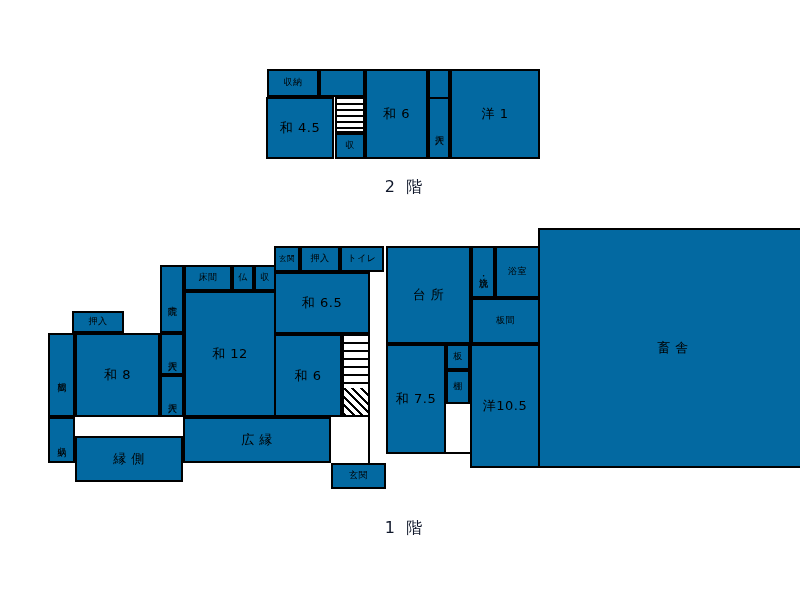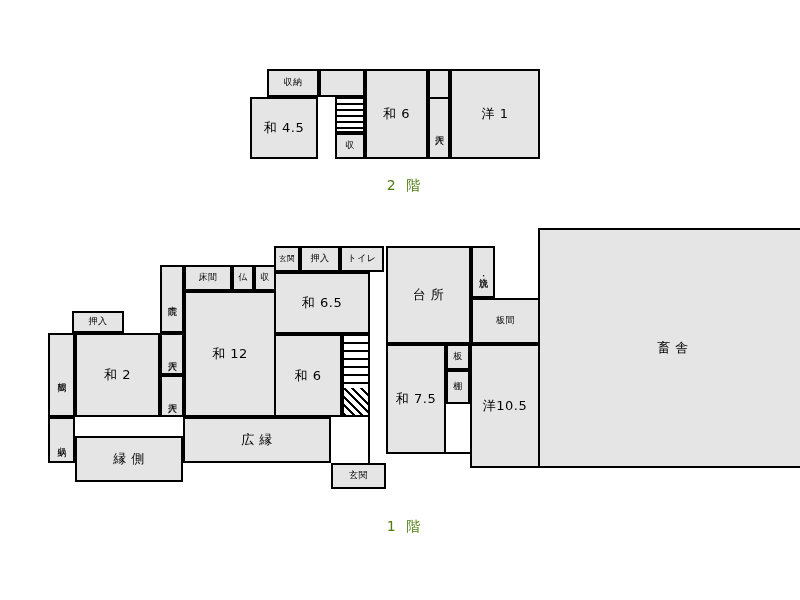--- a/index.html
+++ b/index.html
@@ -16,21 +16,21 @@
     width: 800px;
     height: 600px;
     background: #ffffff;
     overflow: hidden;
   }
   
   .room {
     position: absolute;
     box-sizing: border-box;
     border: 2px solid #000000;
-    background: #e5e5e5;
+    background: #0369a1;
     display: flex;
     align-items: center;
     justify-content: center;
     text-align: center;
     color: #000000;
     line-height: 1.05;
     overflow: hidden;
   }
   .lbl {
     display: block;
@@ -86,39 +86,39 @@
     background:
       repeating-linear-gradient(
         45deg,
         #000000 0px, #000000 2px,
         #ffffff 2px, #ffffff 6px
       );
   }
   
   .caption {
     position: absolute;
-    font-size: 14px;
-    color: #4d7c0f;
+    font-size: 16px;
+    color: #0f172a;
     letter-spacing: 3px;
     white-space: pre;
     text-align: center;
   }
 </style>
 </head>
 <body>
 
 <div id="plan">
 
   <div class="room h-xs" style="left:267px; top:69px; width:52px; height:28px;">
     <span class="lbl">収納</span>
   </div>
 
   <div class="room" style="left:319px; top:69px; width:46px; height:28px;"></div>
 
-  <div class="room h" style="left:250px; top:97px; width:68px; height:62px;">
+  <div class="room h" style="left:266px; top:97px; width:68px; height:62px;">
     <span class="lbl">和 4.5</span>
   </div>
 
   <div class="stairs" style="left:335px; top:97px; width:30px; height:36px;">
     <div class="tread" style="top:4px;"></div>
     <div class="tread" style="top:10px;"></div>
     <div class="tread" style="top:16px;"></div>
     <div class="tread" style="top:22px;"></div>
     <div class="tread" style="top:28px;"></div>
   </div>
@@ -153,21 +153,21 @@
 
   <div class="room v h-xs" style="left:48px; top:333px; width:27px; height:84px;">
     <span class="lbl">板間</span>
   </div>
 
   <div class="room v h-xs" style="left:48px; top:417px; width:27px; height:46px;">
     <span class="lbl">収納</span>
   </div>
 
   <div class="room h" style="left:75px; top:333px; width:85px; height:84px;">
-    <span class="lbl">和 2</span>
+    <span class="lbl">和 8</span>
   </div>
 
   <div class="room h" style="left:75px; top:436px; width:108px; height:46px;">
     <span class="lbl">縁 側</span>
   </div>
 
   <div class="room v h-xs" style="left:160px; top:265px; width:24px; height:68px;">
     <span class="lbl">書院</span>
   </div>
   <div class="room v h-xs" style="left:160px; top:333px; width:24px; height:42px;">
@@ -230,20 +230,23 @@
   </div>
 
   <div class="room h" style="left:386px; top:246px; width:85px; height:98px;">
     <span class="lbl">台 所</span>
   </div>
 
   <div class="room v h-xs" style="left:471px; top:246px; width:24px; height:52px;">
     <span class="lbl">洗・脱</span>
   </div>
 
+  <div class="room h-xs" style="left:495px; top:246px; width:45px; height:52px;">
+    <span class="lbl">浴室</span>
+  </div>
 
   <div class="room h-xs" style="left:471px; top:298px; width:69px; height:46px;">
     <span class="lbl">板間</span>
   </div>
 
   <div class="room h" style="left:386px; top:344px; width:60px; height:110px;">
     <span class="lbl">和 7.5</span>
   </div>
 
   <div class="room h-xs" style="left:446px; top:344px; width:24px; height:26px;">

